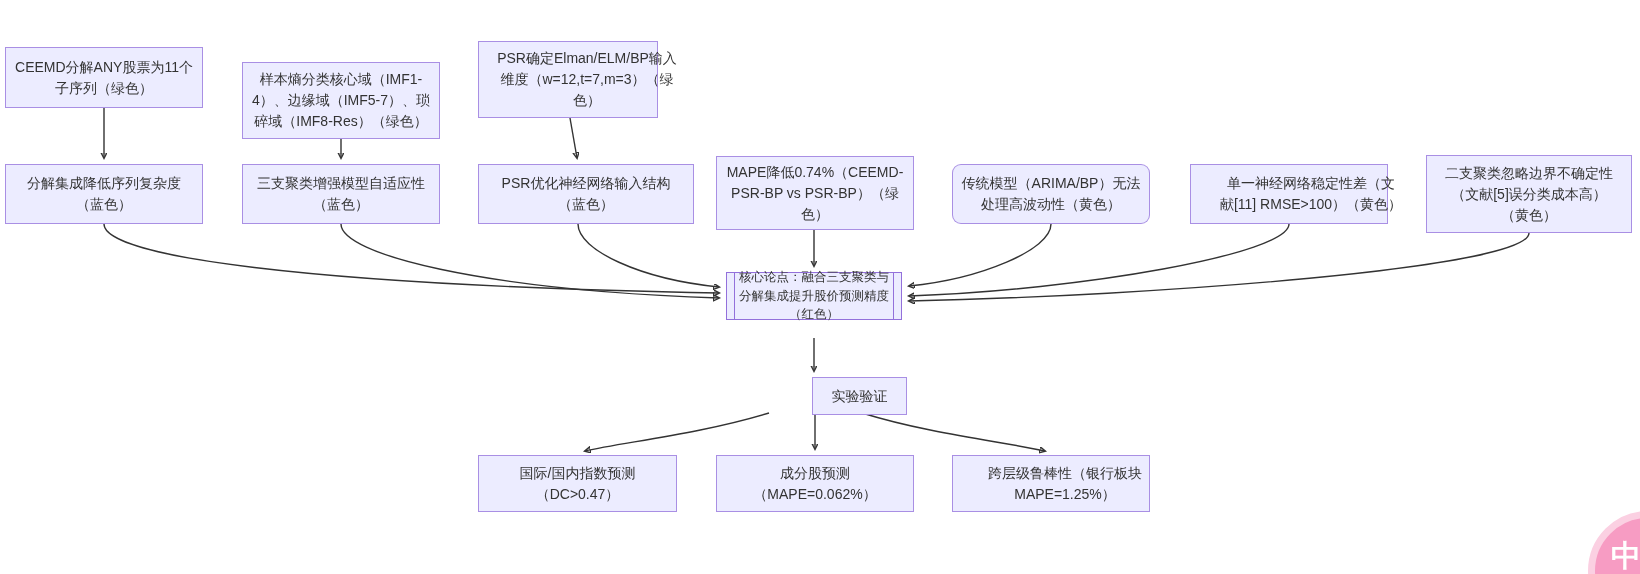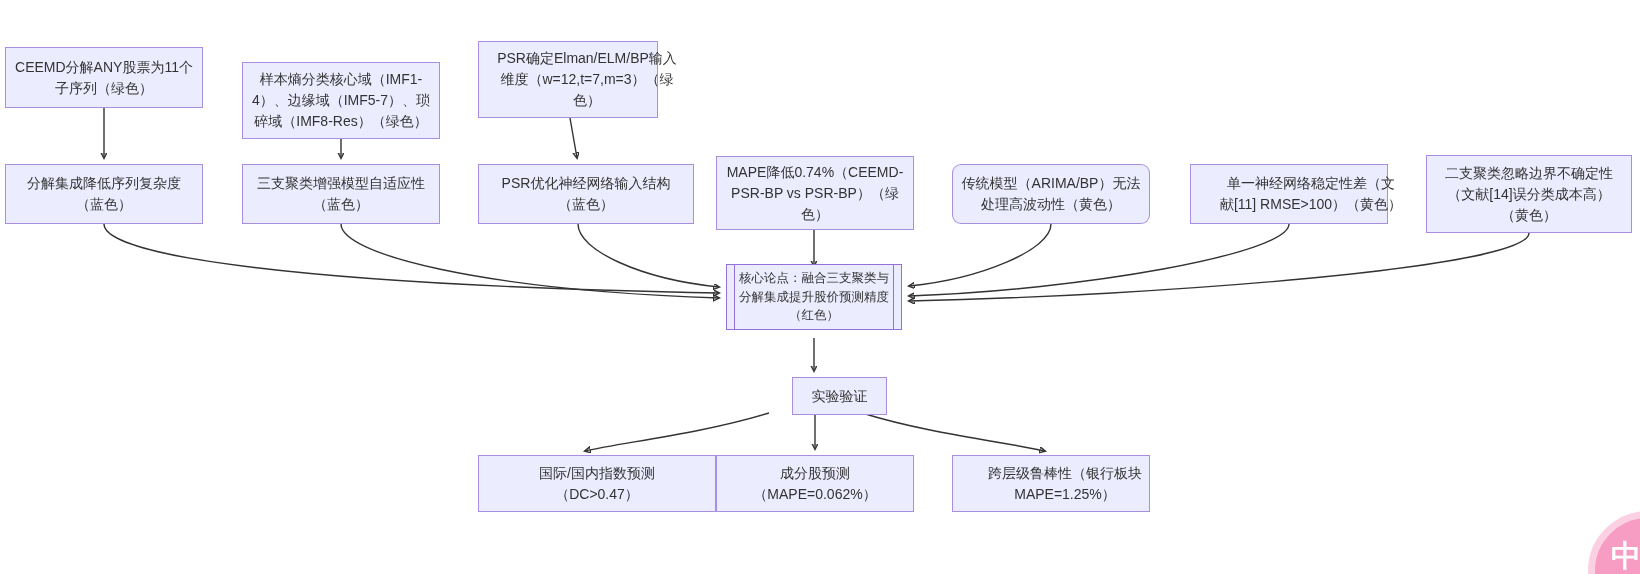--- a/index.html
+++ b/index.html
@@ -114,35 +114,35 @@
   <div class="node" style="left:952px;top:164px;width:198px;height:60px;border-radius:9px;">
     <span class="lbl">传统模型（ARIMA/BP）无法
 处理高波动性（黄色）</span>
   </div>
   <div class="node" style="left:1190px;top:164px;width:198px;height:60px;padding-left:44px;">
     <span class="lbl">单一神经网络稳定性差（文
 献[11] RMSE&gt;100）（黄色）</span>
   </div>
   <div class="node" style="left:1426px;top:155px;width:206px;height:78px;">
     <span class="lbl">二支聚类忽略边界不确定性
-（文献[14]误分类成本高）
+（文献[5]误分类成本高）
 （黄色）</span>
   </div>
 
-  <div class="node node-core" style="left:726px;top:264px;width:176px;height:66px;">
+  <div class="node node-core" style="left:726px;top:272px;width:176px;height:48px;">
     <span class="lbl">核心论点：融合三支聚类与
 分解集成提升股价预测精度
 （红色）</span>
   </div>
 
-  <div class="node" style="left:792px;top:377px;width:95px;height:38px;">
+  <div class="node" style="left:812px;top:377px;width:95px;height:38px;">
     <span class="lbl">实验验证</span>
   </div>
 
-  <div class="node" style="left:478px;top:455px;width:238px;height:57px;">
+  <div class="node" style="left:478px;top:455px;width:199px;height:57px;">
     <span class="lbl">国际/国内指数预测
 （DC&gt;0.47）</span>
   </div>
   <div class="node" style="left:716px;top:455px;width:198px;height:57px;">
     <span class="lbl">成分股预测
 （MAPE=0.062%）</span>
   </div>
   <div class="node" style="left:952px;top:455px;width:198px;height:57px;padding-left:28px;">
     <span class="lbl">跨层级鲁棒性（银行板块
 MAPE=1.25%）</span>

